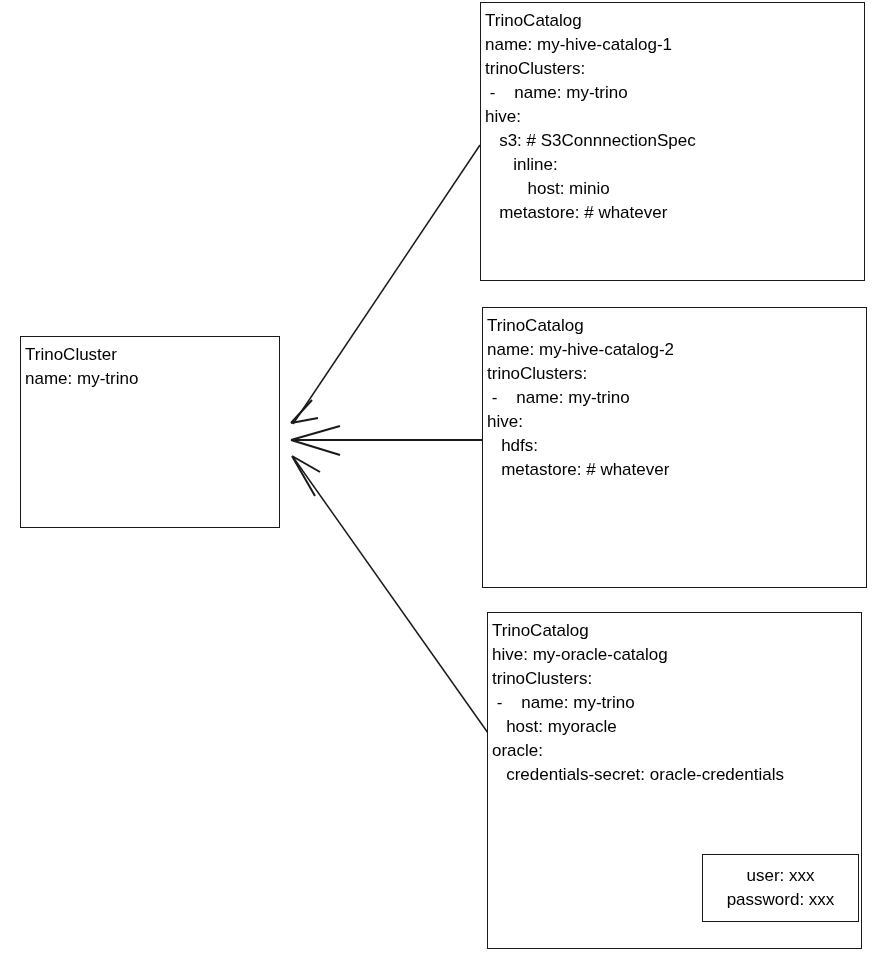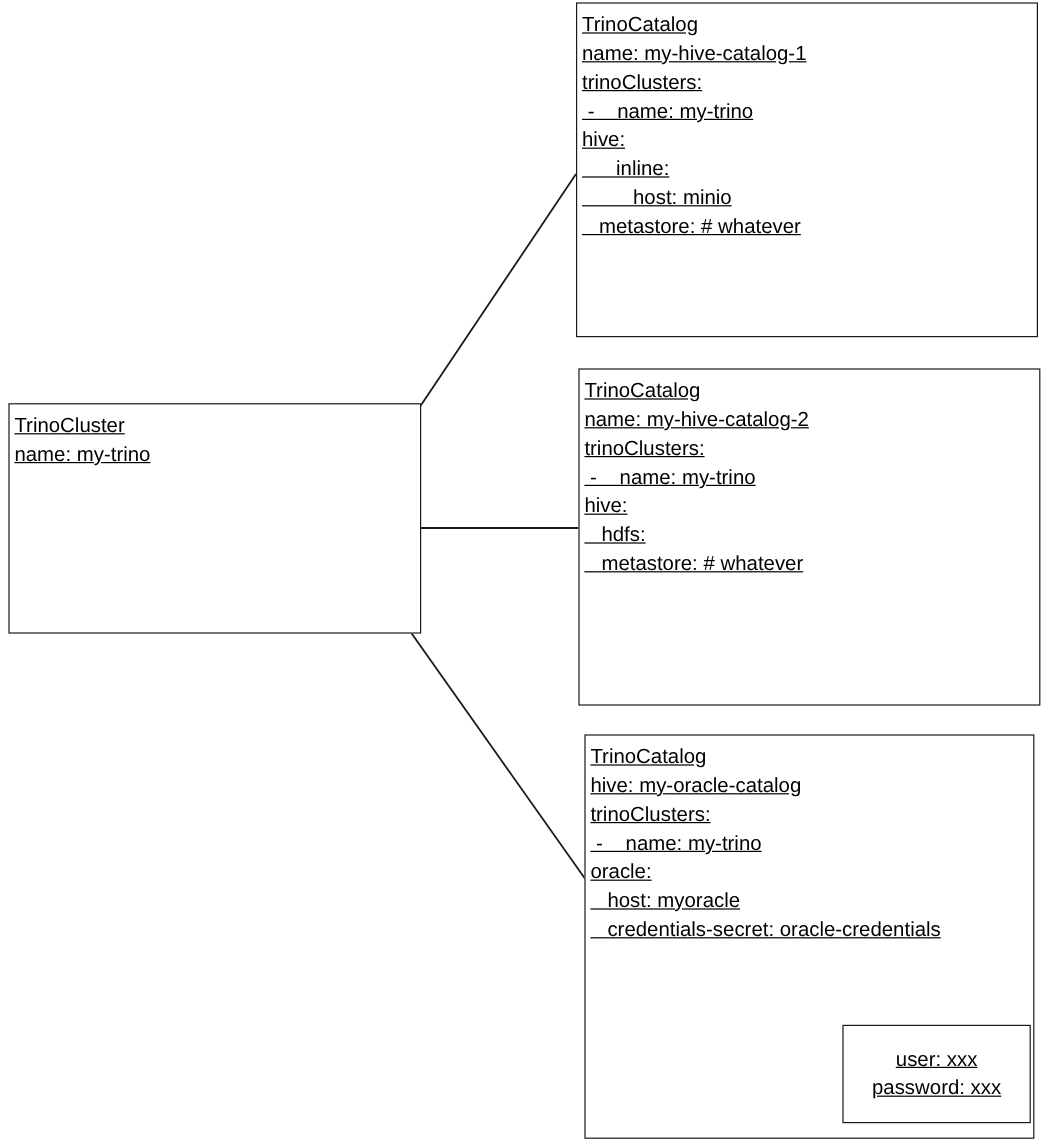--- a/index.html
+++ b/index.html
@@ -27,32 +27,31 @@
     pointer-events: none;
   }
   .node {
     position: absolute;
     box-sizing: border-box;
     background: #ffffff;
     border: 1.6px solid #1a1a1a;
   }
   .node-body {
     padding: 6px 0 0 4px;
-    text-decoration: underline;
   }
   .yaml-line {
     font-size: 17px;
     line-height: 24px;
     white-space: pre;
     color: #000000;
   }
   #node-cluster {
-    left: 7px;
+    left: 20px;
     top: 336px;
-    width: 344px;
+    width: 260px;
     height: 192px;
   }
   #node-catalog-hive-1 {
     left: 480px;
     top: 2px;
     width: 385px;
     height: 279px;
   }
   #node-catalog-hive-2 {
     left: 482px;
@@ -63,26 +62,25 @@
   #node-catalog-oracle {
     left: 487px;
     top: 612px;
     width: 375px;
     height: 337px;
   }
   #node-credentials {
     left: 214px;
     top: 241px;
     width: 157px;
-    height: 82px;
+    height: 68px;
     display: flex;
     flex-direction: column;
     align-items: center;
     justify-content: center;
-    text-decoration: underline;
   }
   #node-credentials .yaml-line {
     text-align: center;
   }
 </style>
 </head>
 <body>
 
 <div id="canvas">
 
@@ -116,20 +114,21 @@
     </div>
   </div>
 
   <div class="node" id="node-catalog-hive-1">
     <div class="node-body">
       <div class="yaml-line">TrinoCatalog</div>
       <div class="yaml-line">name: my-hive-catalog-1</div>
       <div class="yaml-line">trinoClusters:</div>
       <div class="yaml-line"> -    name: my-trino</div>
       <div class="yaml-line">hive:</div>
+      <div class="yaml-line">   s3: # S3ConnnectionSpec</div>
       <div class="yaml-line">      inline:</div>
       <div class="yaml-line">         host: minio</div>
       <div class="yaml-line">   metastore: # whatever</div>
     </div>
   </div>
 
   <div class="node" id="node-catalog-hive-2">
     <div class="node-body">
       <div class="yaml-line">TrinoCatalog</div>
       <div class="yaml-line">name: my-hive-catalog-2</div>
@@ -140,22 +139,22 @@
       <div class="yaml-line">   metastore: # whatever</div>
     </div>
   </div>
 
   <div class="node" id="node-catalog-oracle">
     <div class="node-body">
       <div class="yaml-line">TrinoCatalog</div>
       <div class="yaml-line">hive: my-oracle-catalog</div>
       <div class="yaml-line">trinoClusters:</div>
       <div class="yaml-line"> -    name: my-trino</div>
+      <div class="yaml-line">   host: myoracle</div>
       <div class="yaml-line">oracle:</div>
-      <div class="yaml-line">   host: myoracle</div>
       <div class="yaml-line">   credentials-secret: oracle-credentials</div>
     </div>
 
     <div class="node" id="node-credentials">
       <div class="yaml-line">user: xxx</div>
       <div class="yaml-line">password: xxx</div>
     </div>
   </div>
 
 </div>

